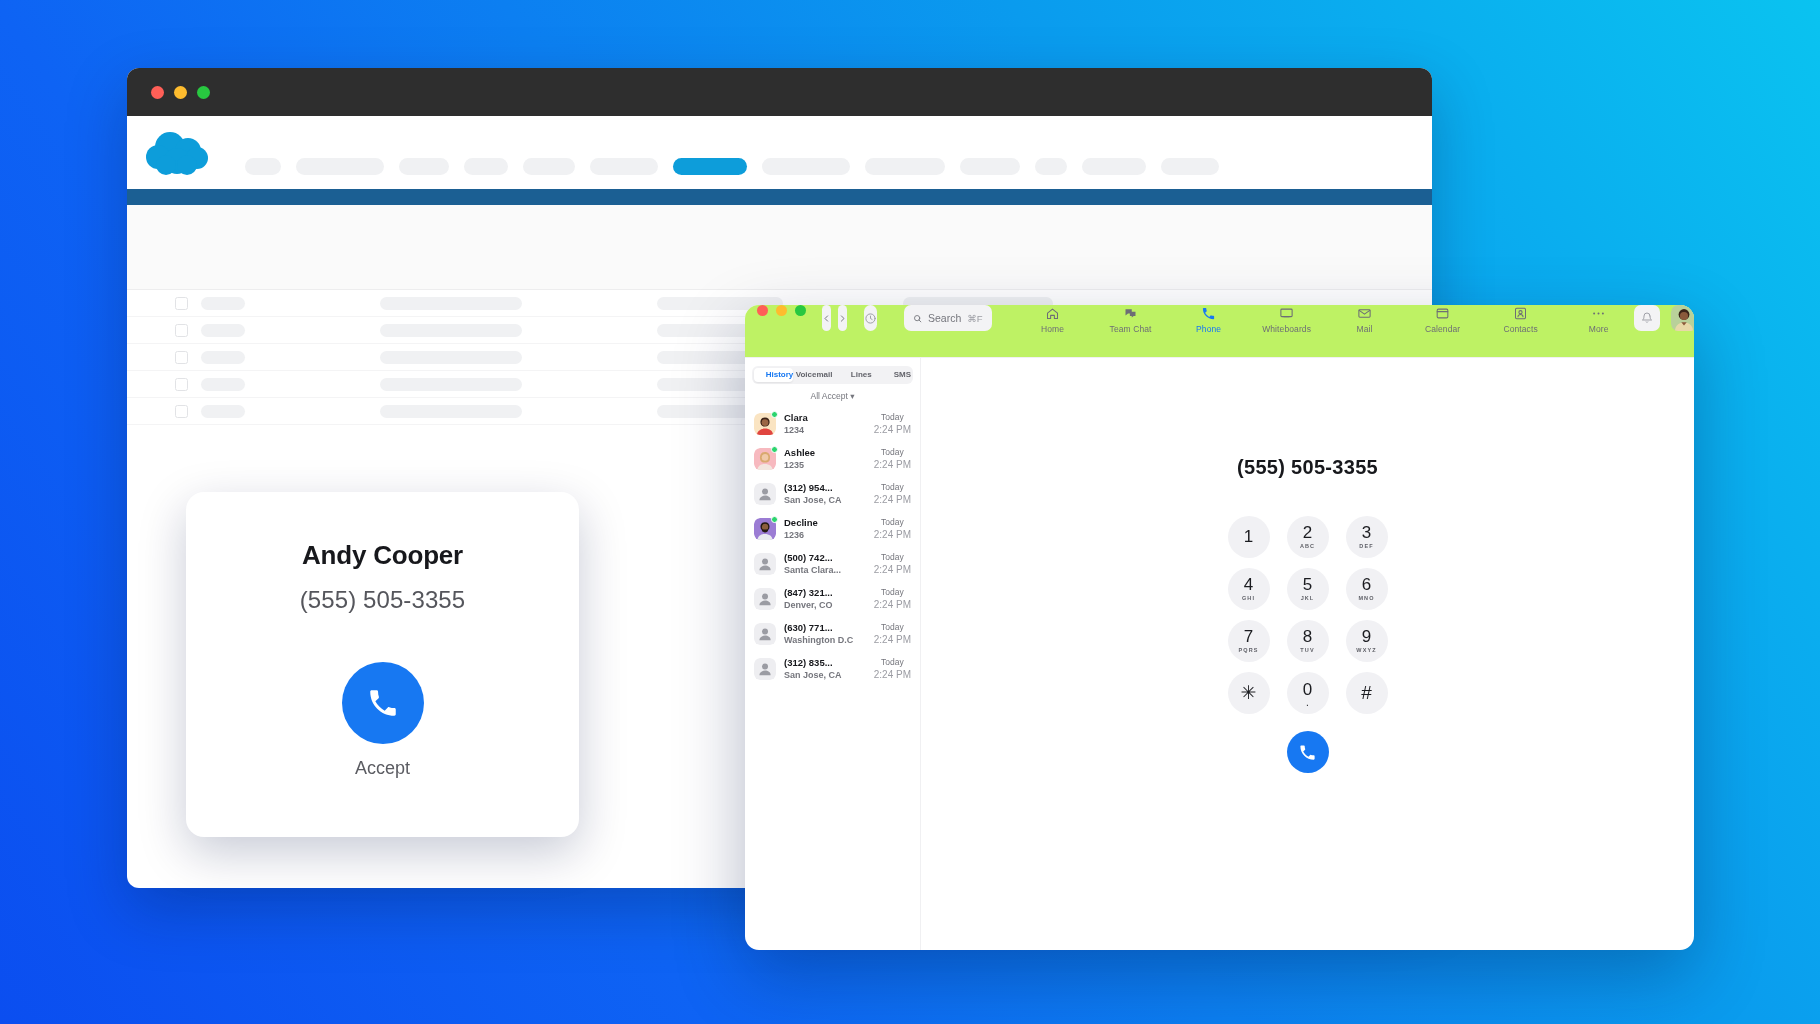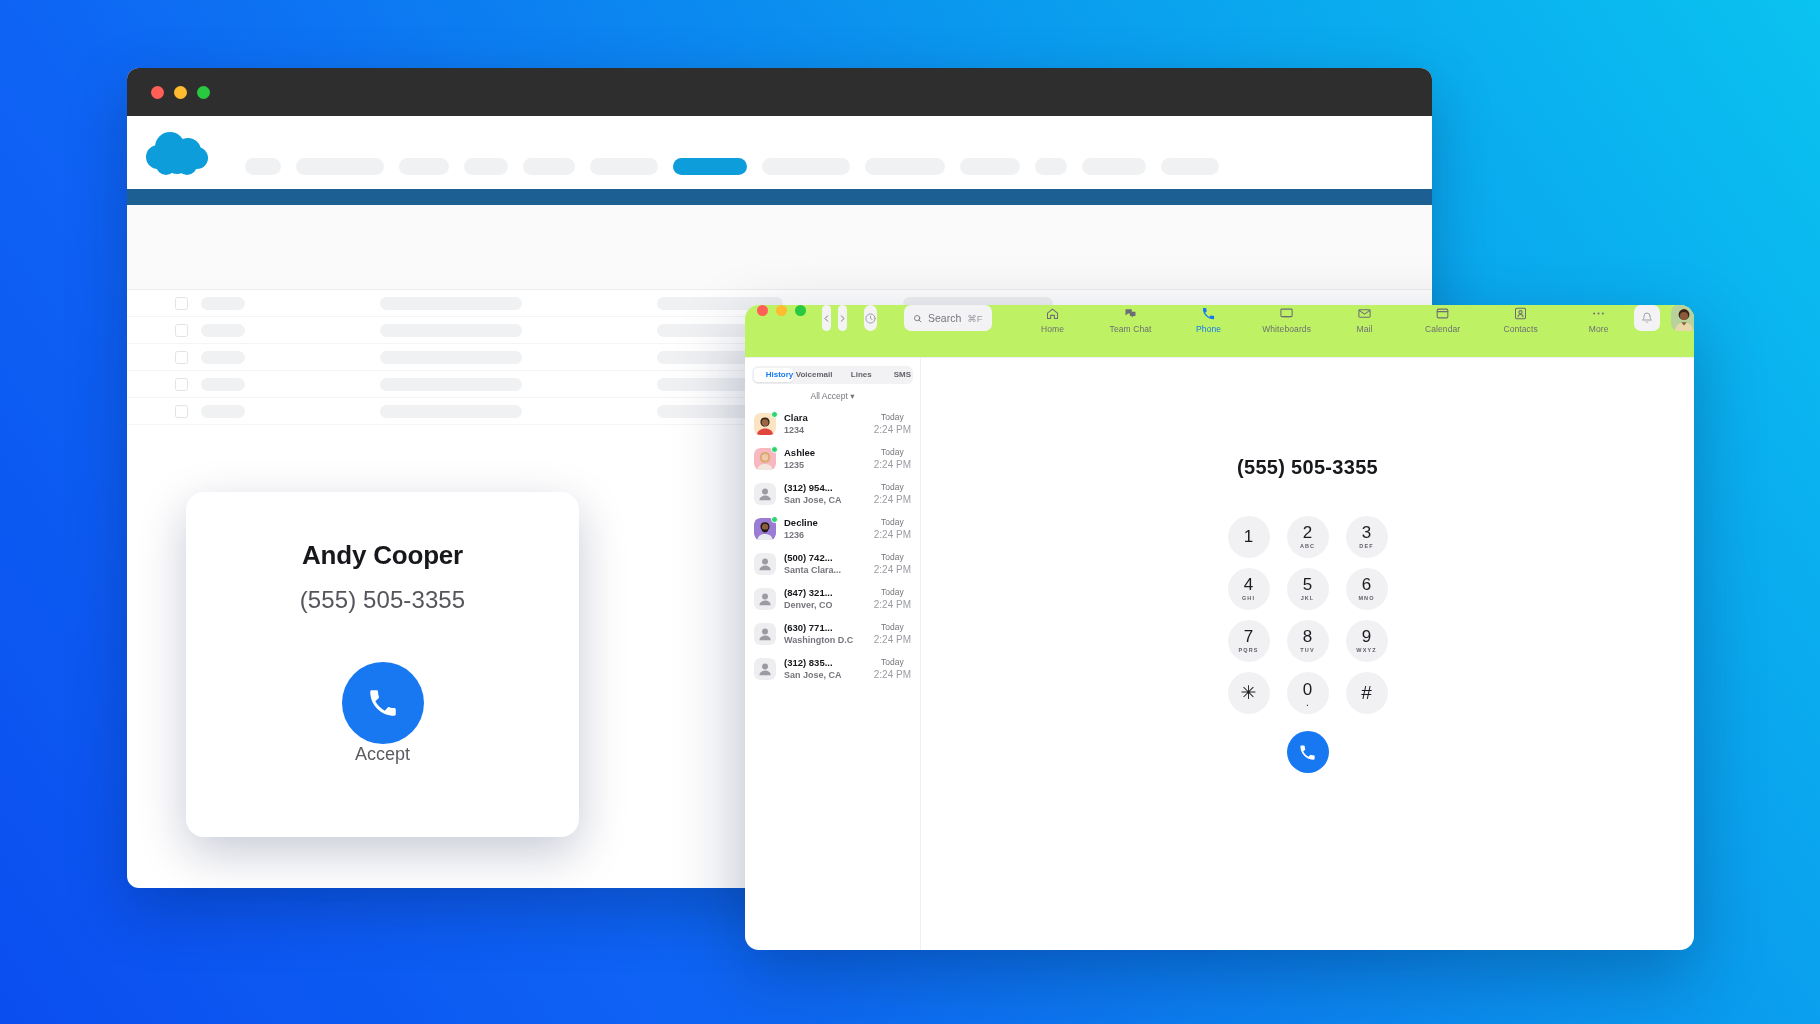--- a/index.html
+++ b/index.html
@@ -42,21 +42,21 @@
     box-shadow:0 16px 48px rgba(0,20,70,.22);
     display:flex; flex-direction:column; align-items:center;
   }
   .call-name{ margin-top:48px; font-size:26px; font-weight:bold; color:#17181c; letter-spacing:-.2px;}
   .call-number{ margin-top:15px; font-size:24px; color:#55565c; letter-spacing:.1px;}
   .call-actions{ display:flex; gap:95px; margin-top:48px; }
   .action{ display:flex; flex-direction:column; align-items:center; }
   .circle-btn{ width:82px;height:82px;border-radius:50%;display:flex;align-items:center;justify-content:center;cursor:pointer;}
   .circle-btn.accept{ background:#1778f2; }
   .circle-btn.decline{ background:#e0252a; }
-  .action-label{ font-size:18px; color:#5b5c62; }
+  .action-label{ margin-top:14px; font-size:18px; color:#5b5c62; }
 
   
   .app-window{
     position:absolute; left:745px; top:305px; width:949px; height:645px;
     background:#fff; border-radius:14px; overflow:hidden;
     box-shadow:0 26px 70px rgba(0,20,70,.30);
     display:flex; flex-direction:column;
   }
   .app-toolbar{
     height:53px; background:#bef264; display:flex; align-items:flex-start;

